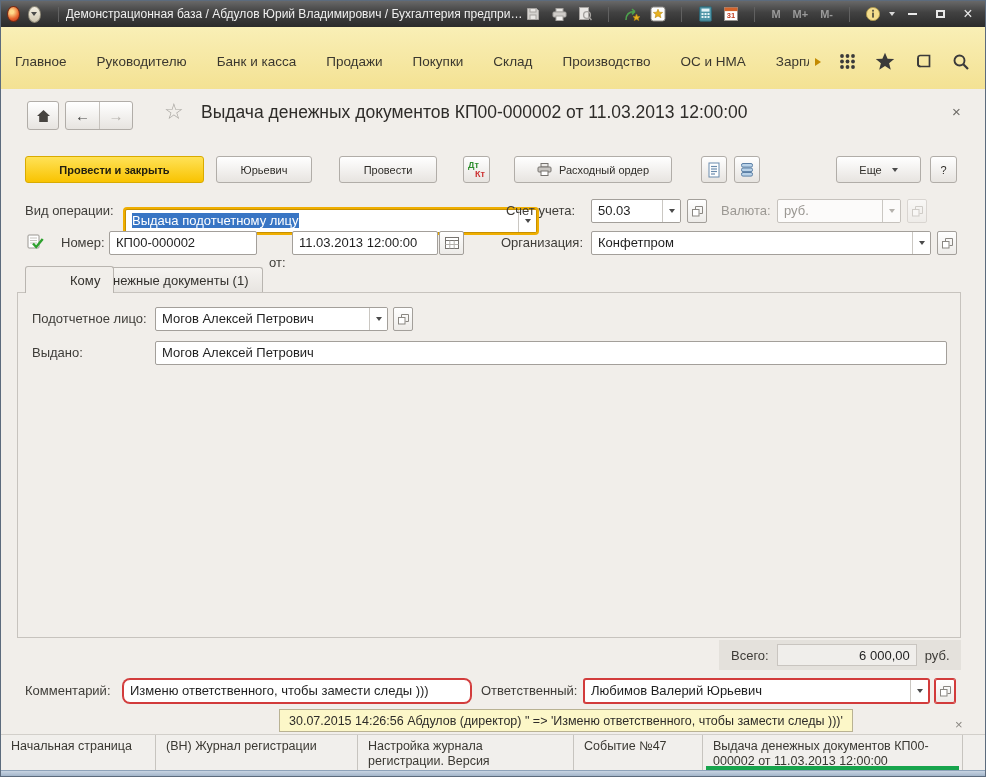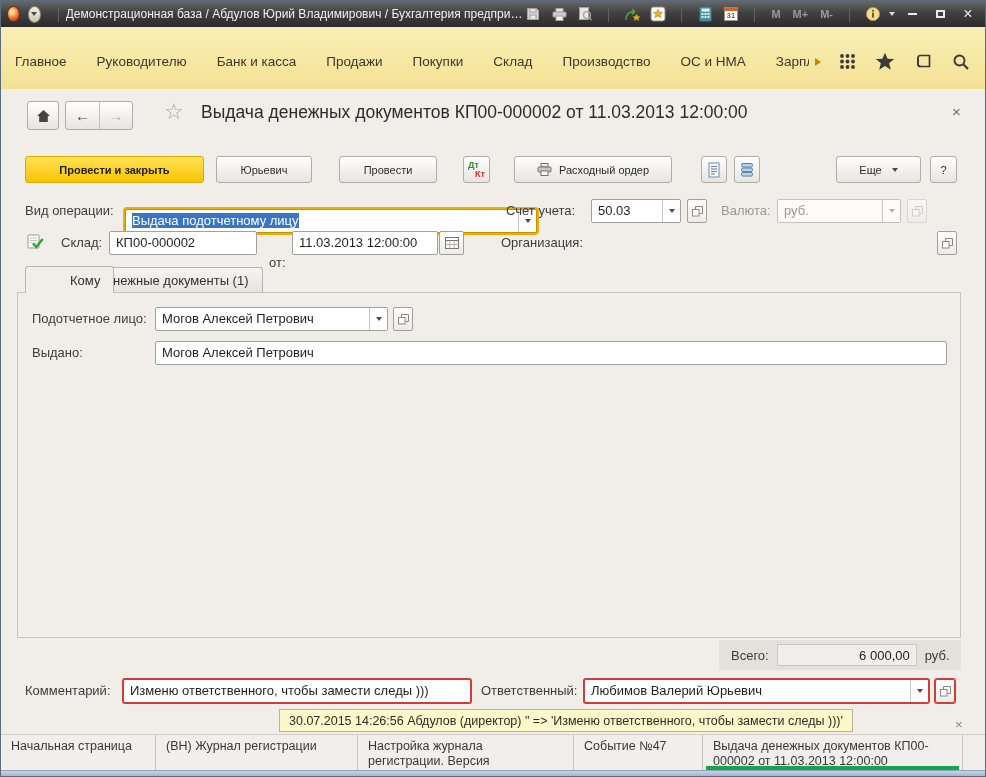--- a/index.html
+++ b/index.html
@@ -333,38 +333,44 @@
 
     <span style="position:absolute;left:26px;top:145px;">
       <svg width="17" height="16" viewBox="0 0 17 16">
           <rect x="1" y="1" width="11" height="13" rx="1" fill="#fff" stroke="#9a9792"></rect>
           <line x1="3" y1="4" x2="10" y2="4" stroke="#c6c3be"></line>
           <line x1="3" y1="6.5" x2="10" y2="6.5" stroke="#c6c3be"></line>
           <line x1="3" y1="9" x2="10" y2="9" stroke="#c6c3be"></line>
           <path d="M6 9.5 l3.2 3.5 l6.5 -8" fill="none" stroke="#2ea12e" stroke-width="2.4"></path>
         </svg>
     </span>
-    <span class="label" style="left:60px;top:146px;">Склад:</span>
+    <span class="label" style="left:60px;top:146px;">Номер:</span>
     <div class="field" style="left:108px;top:142px;width:148px;">
       <span class="txt">КП00-000002</span>
     </div>
     <span class="label" style="left:268px;top:146px;margin-top:20px;">от:</span>
     <div class="field" style="left:291px;top:142px;width:146px;">
       <span class="txt">11.03.2013 12:00:00</span>
     </div>
     <span class="sqbtn" style="left:438px;top:142px;">
       <svg width="14" height="12" viewBox="0 0 14 12">
           <rect x="0.5" y="0.5" width="13" height="11" fill="#fff" stroke="#76736f"></rect>
           <line x1="0.5" y1="3.5" x2="13.5" y2="3.5" stroke="#76736f"></line>
           <line x1="4.8" y1="3.5" x2="4.8" y2="11.5" stroke="#b3b0ab"></line>
           <line x1="9.2" y1="3.5" x2="9.2" y2="11.5" stroke="#b3b0ab"></line>
           <line x1="0.5" y1="7.5" x2="13.5" y2="7.5" stroke="#b3b0ab"></line>
         </svg>
     </span>
     <span class="label" style="left:500px;top:146px;">Организация:</span>
+    <div class="field" style="left:590px;top:142px;width:340px;">
+      <span class="txt">Конфетпром</span>
+      <span class="dd">
+          <span class="tri-down"></span>
+        </span>
+    </div>
     <span class="openbtn" style="left:936px;top:142px;">
       <svg width="11" height="11" viewBox="0 0 11 11">
           <rect x="0.5" y="3.5" width="6.5" height="6.5" fill="#fff" stroke="#8a8782"></rect>
           <path d="M3.5 3.5 V0.5 H10.5 V7.5 H7.5" fill="none" stroke="#8a8782"></path>
         </svg>
     </span>
 
     <div class="tab active" style="left:24px;top:177px;">Кому</div>
     <div class="tab" style="left:82px;top:178px;">Денежные документы (1)</div>
 
@@ -388,21 +394,21 @@
       </div>
     </div>
 
     <div class="total-band">
       <span class="tlabel">Всего:</span>
       <span class="total-field">6 000,00</span>
       <span class="tcur">руб.</span>
     </div>
 
     <span class="label" style="left:24px;top:594px;">Комментарий:</span>
-    <div class="field error" style="left:122px;top:590px;width:348px;">
+    <div class="field error" style="left:122px;top:590px;width:348px;border-radius:7px;">
       <span class="txt">Изменю ответственного, чтобы замести следы )))</span>
     </div>
     <span class="label" style="left:480px;top:594px;">Ответственный:</span>
     <div class="field error" style="left:583px;top:590px;width:345px;">
       <span class="txt">Любимов Валерий Юрьевич</span>
       <span class="dd">
           <span class="tri-down"></span>
         </span>
     </div>
     <span class="openbtn error" style="left:934px;top:590px;">

